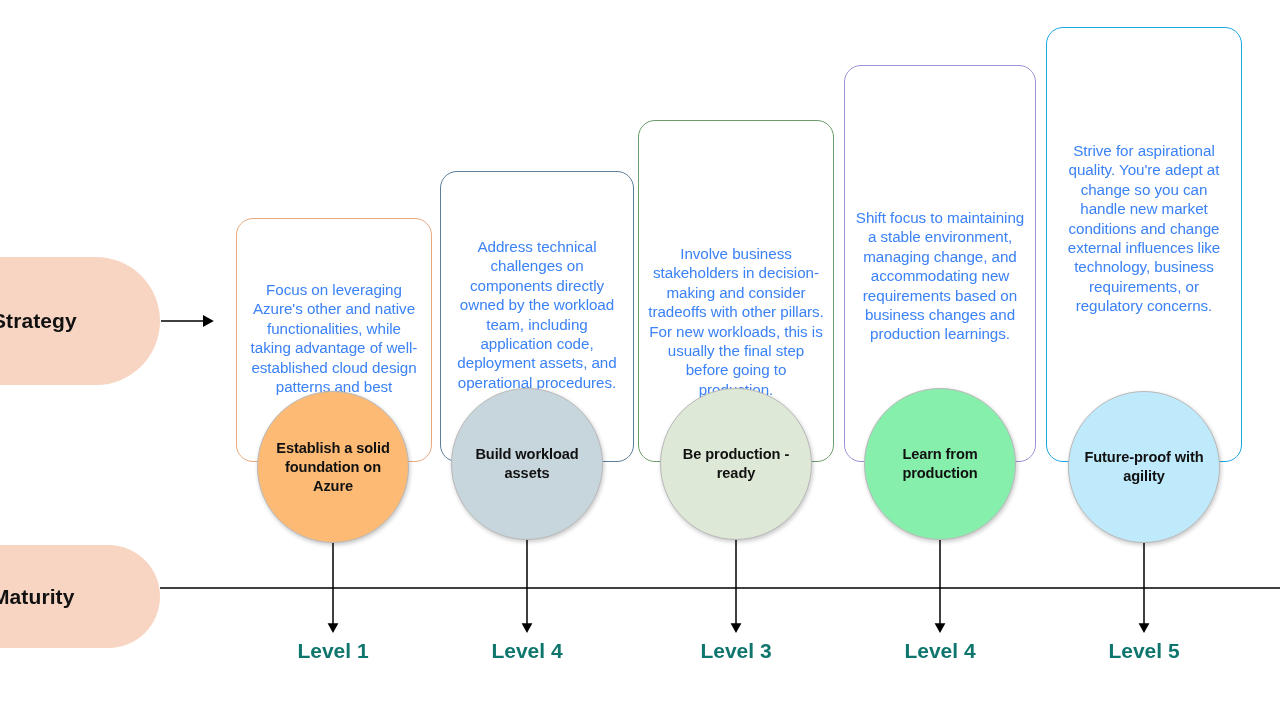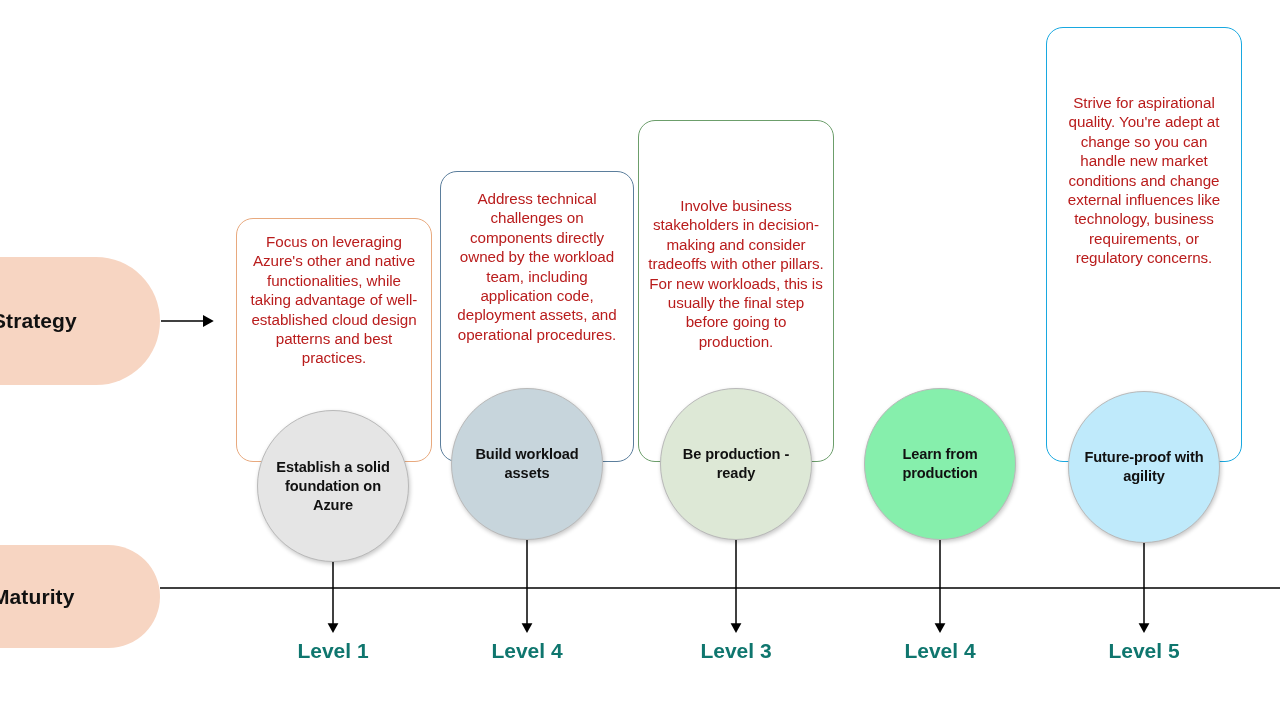--- a/index.html
+++ b/index.html
@@ -37,22 +37,23 @@
     border:1.3px solid #999;
     border-radius:17px;
     z-index:2;
   }
   .card-text{
     position:absolute;
     left:9px;right:9px;
     text-align:center;
     font-size:15.2px;
     line-height:19.4px;
-    color:#b91c1c;
+    color:#3b82f6;
     letter-spacing:-0.05px;
+    margin-top:48px;
   }
 
   
   .circle{
     position:absolute;
     width:152px;height:152px;
     border-radius:50%;
     border:1px solid #b9b9b9;
     box-shadow:1px 2px 4px rgba(0,0,0,0.22);
     display:flex;align-items:center;justify-content:center;
@@ -102,20 +103,23 @@
   </div>
 
   <div class="card" style="left:440px;top:171px;width:194px;height:291px;border-color:#5b7e9c;">
     <div class="card-text" style="top:17px;">Address technical challenges on components directly owned by the workload team, including application code, deployment assets, and operational procedures.</div>
   </div>
 
   <div class="card" style="left:638px;top:120px;width:196px;height:342px;border-color:#6c9e6b;">
     <div class="card-text" style="top:75px;">Involve business stakeholders in decision-making and consider tradeoffs with other pillars. For new workloads, this is usually the final step before going to production.</div>
   </div>
 
+  <div class="card" style="left:844px;top:65px;width:192px;height:397px;border-color:#9b93d6;">
+    <div class="card-text" style="top:94px;">Shift focus to maintaining a stable environment, managing change, and accommodating new requirements based on business changes and production learnings.</div>
+  </div>
 
   <div class="card" style="left:1046px;top:27px;width:196px;height:435px;border-color:#18a8e0;">
     <div class="card-text" style="top:65px;">Strive for aspirational quality. You're adept at change so you can handle new market conditions and change external influences like technology, business requirements, or regulatory concerns.</div>
   </div>
 
   <svg class="svg-layer" viewBox="0 0 1280 720" xmlns="http://www.w3.org/2000/svg">
     <defs>
       <marker id="arrowhead" markerWidth="9" markerHeight="9" refX="3.2" refY="4.2" orient="auto" markerUnits="strokeWidth">
         <path d="M0,0.6 L6.6,4.2 L0,7.8 z" fill="#000000"></path>
       </marker>
@@ -128,21 +132,21 @@
 
     <line x1="160" y1="588" x2="1280" y2="588" stroke="#000000" stroke-width="1.4"></line>
 
     <line x1="333" y1="540" x2="333" y2="628" stroke="#000000" stroke-width="1.5" marker-end="url(#arrowhead)"></line>
     <line x1="527" y1="540" x2="527" y2="628" stroke="#000000" stroke-width="1.5" marker-end="url(#arrowhead)"></line>
     <line x1="736" y1="540" x2="736" y2="628" stroke="#000000" stroke-width="1.5" marker-end="url(#arrowhead)"></line>
     <line x1="940" y1="540" x2="940" y2="628" stroke="#000000" stroke-width="1.5" marker-end="url(#arrowhead)"></line>
     <line x1="1144" y1="540" x2="1144" y2="628" stroke="#000000" stroke-width="1.5" marker-end="url(#arrowhead)"></line>
   </svg>
 
-  <div class="circle" style="left:257px;top:410px;background:#e5e5e5;justify-content:center;">
+  <div class="circle" style="left:257px;top:391px;background:#fdba74;justify-content:center;">
     <span class="circle-label">Establish a solid foundation on Azure</span>
   </div>
 
   <div class="circle" style="left:451px;top:388px;background:#c7d5dc;">
     <span class="circle-label">Build workload assets</span>
   </div>
 
   <div class="circle" style="left:660px;top:388px;background:#dde8d6;">
     <span class="circle-label">Be production -ready</span>
   </div>

